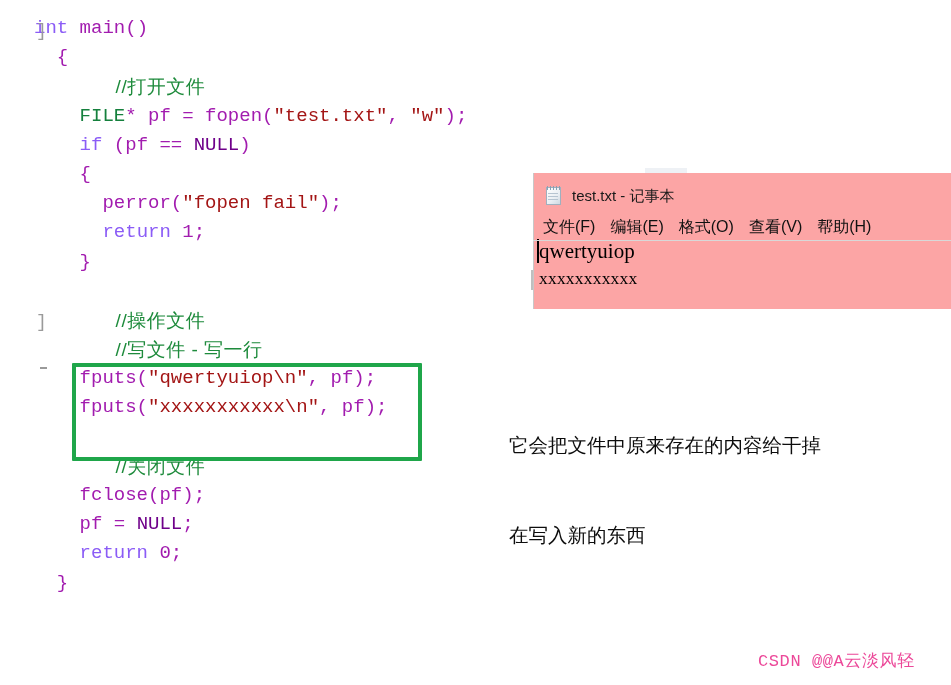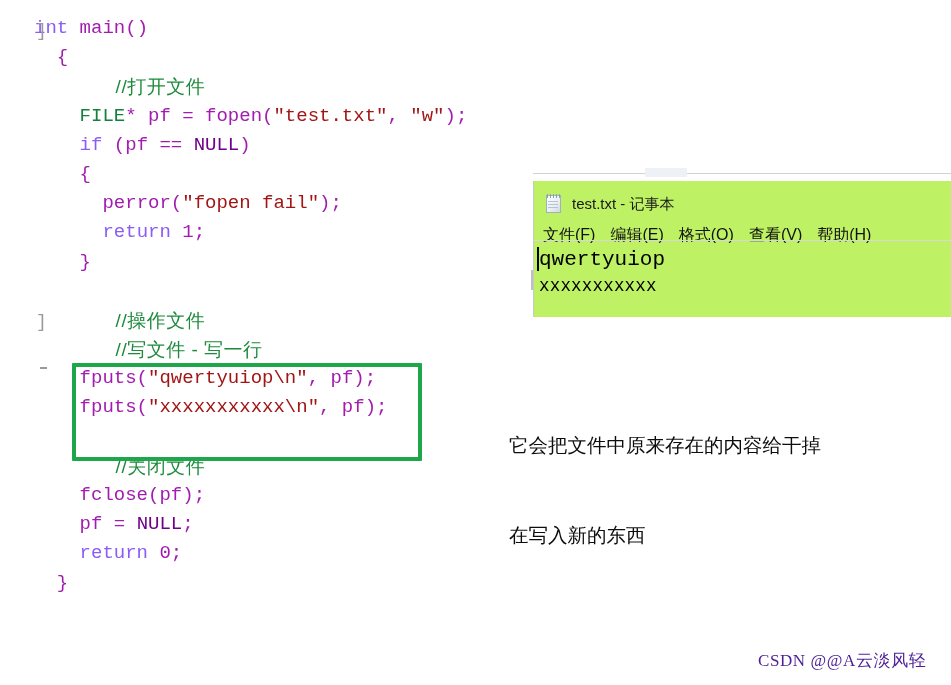--- a/index.html
+++ b/index.html
@@ -69,24 +69,24 @@
     border: 4px solid #1FA64A;
     box-sizing: border-box;
     background: transparent;
     border-radius: 1px;
   }
 
   
   #notepad-window {
     position: absolute;
     left: 533px;
-    top: 181px;
+    top: 173px;
     width: 418px;
     height: 136px;
-    background: #bef264;
+    background: #fca5a5;
     border-left: 1px solid #c8c8c8;
     box-sizing: border-box;
   }
   #notepad-topline {
     position: absolute;
     left: 533px;
     top: 173px;
     width: 418px;
     height: 1px;
     background: #d2d2d2;
@@ -182,21 +182,21 @@
   }
   #notepad-textarea {
     position: absolute;
     left: 0;
     top: 68px;
     width: 100%;
     padding-left: 5px;
     box-sizing: border-box;
   }
   .np-line {
-    font-family: Liberation Mono, monospace;
+    font-family: Liberation Serif, serif;
     color: #000000;
     white-space: pre;
     line-height: 1.0;
   }
   #np-line-0 {
     font-size: 21px;
     position: relative;
     margin-bottom: 8px;
   }
   #np-caret {
@@ -230,23 +230,23 @@
     line-height: 30px;
     color: #0d0d0d;
     white-space: pre;
   }
 
   
   #watermark {
     position: absolute;
     left: 758px;
     top: 649px;
-    font-family: Liberation Serif, serif;
+    font-family: Liberation Mono, monospace;
     font-size: 17px;
-    color: #4c1d95;
+    color: #ec4899;
     white-space: nowrap;
     letter-spacing: 0.6px;
   }
 </style>
 </head>
 <body>
 
 <div id="code-pane">
 
   <div id="code-listing"><div class="code-line"><span style="color: rgb(154, 154, 154);"></span><span class="tok-kw">int</span><span class="tok-plain"> main()</span></div><div class="code-line"><span class="tok-plain">  </span><span class="tok-plain">{</span></div><div class="code-line"><span class="tok-plain">    </span><span class="tok-comment">//打开文件</span></div><div class="code-line"><span class="tok-plain">    </span><span class="tok-type">FILE</span><span class="tok-plain">* pf = fopen(</span><span class="tok-str">"test.txt"</span><span class="tok-plain">, </span><span class="tok-str">"w"</span><span class="tok-plain">);</span></div><div class="code-line"><span class="tok-plain">    </span><span class="tok-kw">if</span><span class="tok-plain"> (pf == </span><span class="tok-macro">NULL</span><span class="tok-plain">)</span></div><div class="code-line"><span class="tok-plain">    </span><span class="tok-plain">{</span></div><div class="code-line"><span class="tok-plain">      </span><span class="tok-plain">perror(</span><span class="tok-str">"fopen fail"</span><span class="tok-plain">);</span></div><div class="code-line"><span class="tok-plain">      </span><span class="tok-kw">return</span><span class="tok-plain"> 1;</span></div><div class="code-line"><span class="tok-plain">    </span><span class="tok-plain">}</span></div><div class="code-line">&nbsp;</div><div class="code-line"><span class="tok-plain">    </span><span class="tok-comment">//操作文件</span></div><div class="code-line"><span class="tok-plain">    </span><span class="tok-comment">//写文件 - 写一行</span></div><div class="code-line"><span class="tok-plain">    </span><span class="tok-plain">fputs(</span><span class="tok-str">"qwertyuiop\n"</span><span class="tok-plain">, pf);</span></div><div class="code-line"><span class="tok-plain">    </span><span class="tok-plain">fputs(</span><span class="tok-str">"xxxxxxxxxxx\n"</span><span class="tok-plain">, pf);</span></div><div class="code-line">&nbsp;</div><div class="code-line"><span class="tok-plain">    </span><span class="tok-comment">//关闭文件</span></div><div class="code-line"><span class="tok-plain">    </span><span class="tok-plain">fclose(pf);</span></div><div class="code-line"><span class="tok-plain">    </span><span class="tok-plain">pf = </span><span class="tok-macro">NULL</span><span class="tok-plain">;</span></div><div class="code-line"><span class="tok-plain">    </span><span class="tok-kw">return</span><span class="tok-plain"> 0;</span></div><div class="code-line"><span class="tok-plain">  </span><span class="tok-plain">}</span></div></div>

